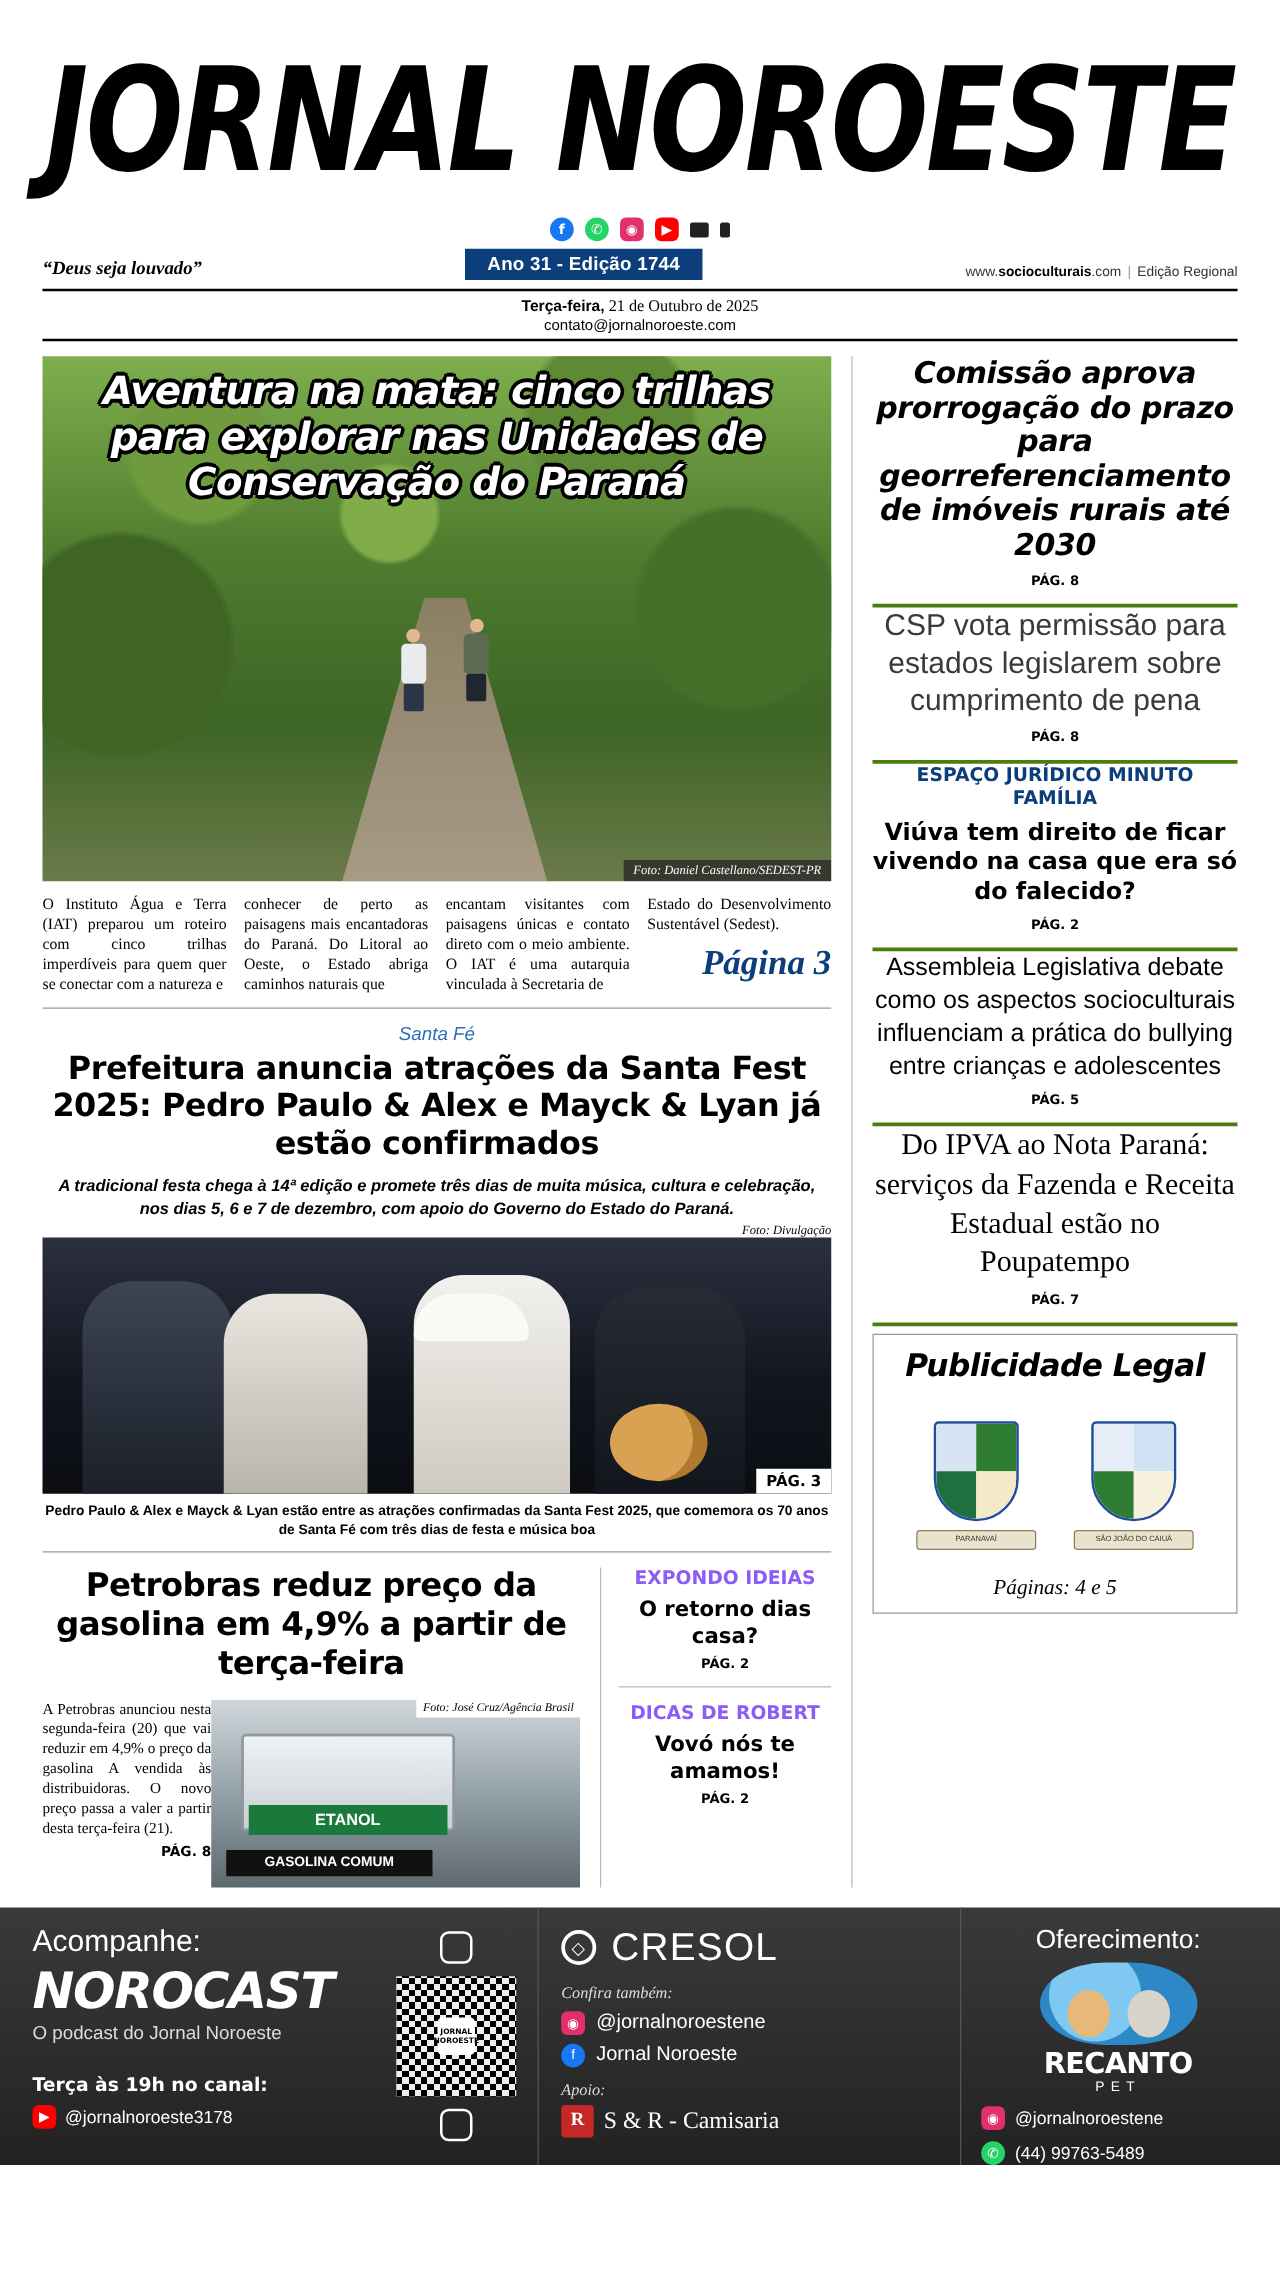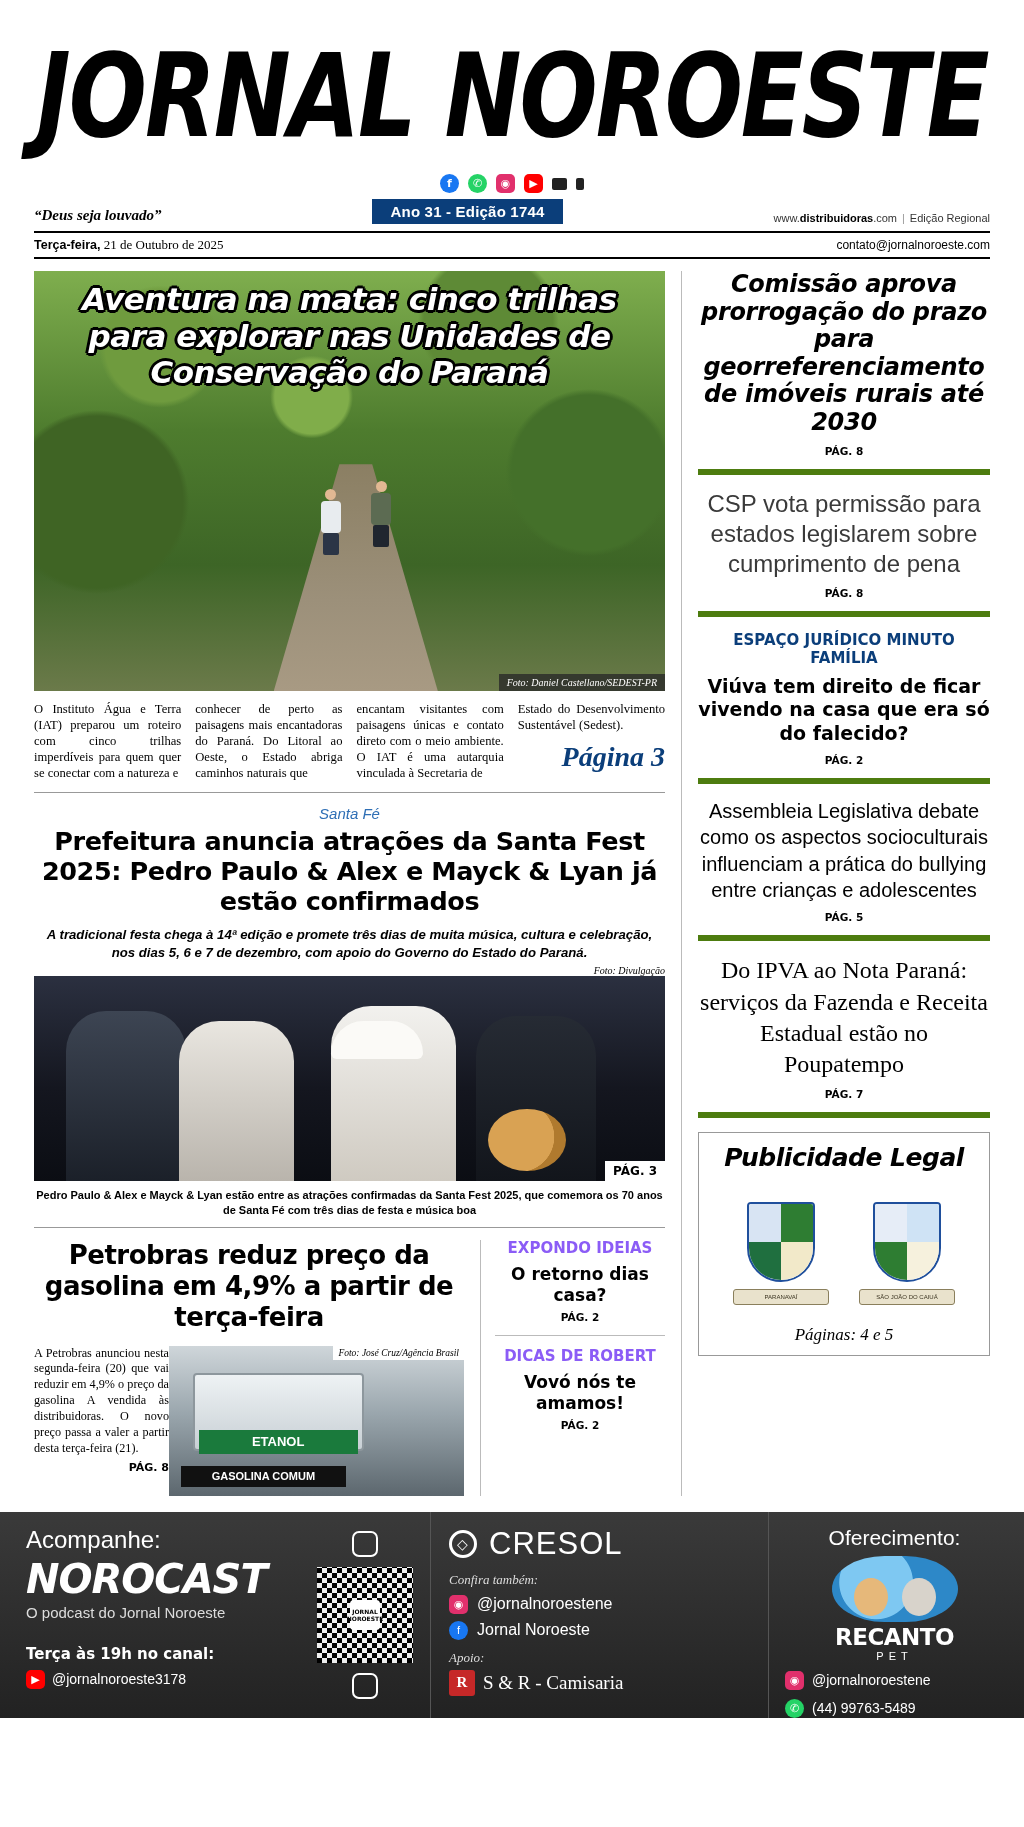--- a/index.html
+++ b/index.html
@@ -40,21 +40,21 @@
   .motto { font-style: italic; font-weight: bold; font-size: 15px; font-family: "Liberation Serif", serif; }
   .edicao-badge {
     background: #0b3e7a; color: #fff; font-family: "Liberation Sans", sans-serif;
     font-weight: bold; font-size: 15px; padding: 4px 18px; letter-spacing: .2px;
   }
   .site-line { font-size: 11px; font-family: "Liberation Sans", sans-serif; color: #333; }
   .site-line .b { font-weight: bold; color:#000; }
   .site-line .sep { color:#999; margin: 0 5px; }
 
   .date-bar { display:flex; justify-content: space-between; align-items: center;
-    border-top: 2px solid #000; border-bottom: 2px solid #000; margin-top: 7px; padding: 4px 0; }
+    border-top: 2px solid #000; border-bottom: 2px solid #000; margin-top: 7px; padding: 4px 0; flex-direction: column; }
   .date-bar .left { font-size: 13px; }
   .date-bar .left b { font-family:"Liberation Sans",sans-serif; font-size:12.5px;}
   .date-bar .right { font-size: 12px; font-family:"Liberation Sans",sans-serif; }
 
   
   .cols { display: flex; gap: 0; margin-top: 12px; }
   .left-col { width: 655px; padding-right: 16px; }
   .right-col { width: 320px; border-left: 1px solid #bbb; padding-left: 16px; }
 
   
@@ -128,21 +128,21 @@
     background:linear-gradient(180deg,#cfd6da 0%, #9aa6ad 45%, #5c676e 100%); }
   .petro-credit { position:absolute; top:0; right:0; background:#fff; font-size:9.5px; font-style:italic; padding:2px 5px; }
 
   .mini-box { text-align:center; }
   .mini-kicker { font-family:"DejaVu Sans",sans-serif; font-weight:900; font-size:15px; color:#8b5cf6; line-height:1.15; }
   .mini-title { font-family:"DejaVu Sans",sans-serif; font-weight:900; font-size:17px; line-height:1.2; margin-top:7px; }
   .mini-pag { font-family:"DejaVu Sans",sans-serif; font-weight:900; font-size:10.5px; margin-top:6px; }
   .mini-sep { border-top:1px solid #bbb; margin:12px 0; }
 
   
-  .r-item { padding: 0 0 12px 0; border-bottom:6px solid #4d7c0f; margin-bottom:14px; }
+  .r-item { padding: 0 0 12px 0; border-bottom:3px solid #4d7c0f; }
   .r-item:last-child { border-bottom:none; }
   .r-h-bold { font-family:"DejaVu Sans",sans-serif; font-weight:900; font-style:italic; font-size:24px;
     line-height:1.15; text-align:center; letter-spacing:-.3px; }
   .r-h-light { font-family:"Liberation Sans",sans-serif; font-size:24px; line-height:1.25; text-align:center; color:#3a3a3a; }
   .r-h-serif { font-family:"Liberation Serif",serif; font-size:24px; line-height:1.3; text-align:center; }
   .r-h-sans { font-family:"Liberation Sans",sans-serif; font-size:20px; line-height:1.32; text-align:center; }
   .r-pag { font-family:"DejaVu Sans",sans-serif; font-weight:900; font-size:10.5px; text-align:center; margin-top:8px; }
   .r-kicker { font-family:"DejaVu Sans",sans-serif; font-weight:900; font-size:15px; color:#0b3e7a; text-align:center; line-height:1.2; }
   .r-sub { font-family:"DejaVu Sans",sans-serif; font-weight:900; font-size:19px; text-align:center; line-height:1.25; margin-top:8px; }
 
@@ -214,21 +214,21 @@
     <span class="sicon ig">◉</span>
     <span class="sicon yt">▶</span>
     <span class="sicon mon"></span>
     <span class="sicon phone"></span>
   </div>
 
   <div class="header-bar">
     <div class="motto">“Deus seja louvado”</div>
     <div class="edicao-badge">Ano 31 - Edição 1744</div>
     <div class="site-line">
-      <span>www.</span><span class="b">distribuidoras</span><span>.com</span><span class="sep">|</span><span>Edição Regional</span>
+      <span>www.</span><span class="b">socioculturais</span><span>.com</span><span class="sep">|</span><span>Edição Regional</span>
     </div>
   </div>
 
   <div class="date-bar">
     <div class="left">
       <b>Terça-feira,</b>
       <span>21 de Outubro de 2025</span>
     </div>
     <div class="right">contato@jornalnoroeste.com</div>
   </div>

